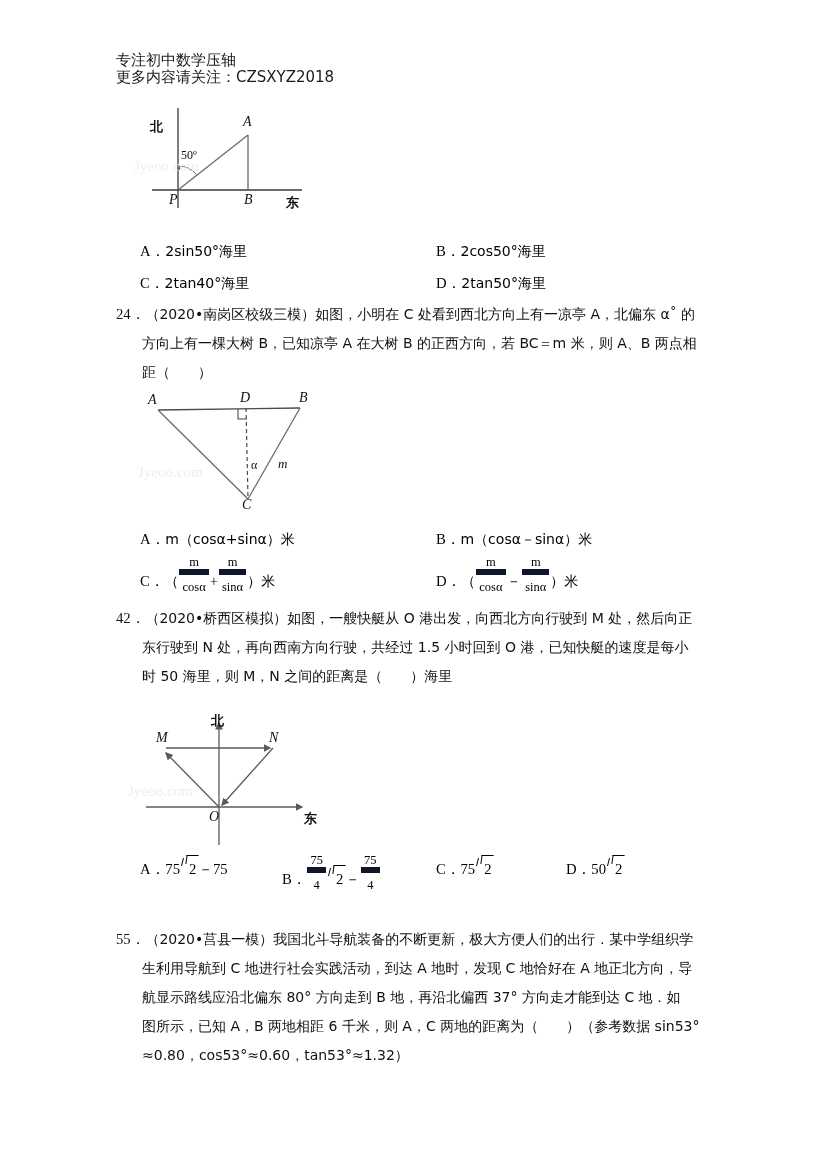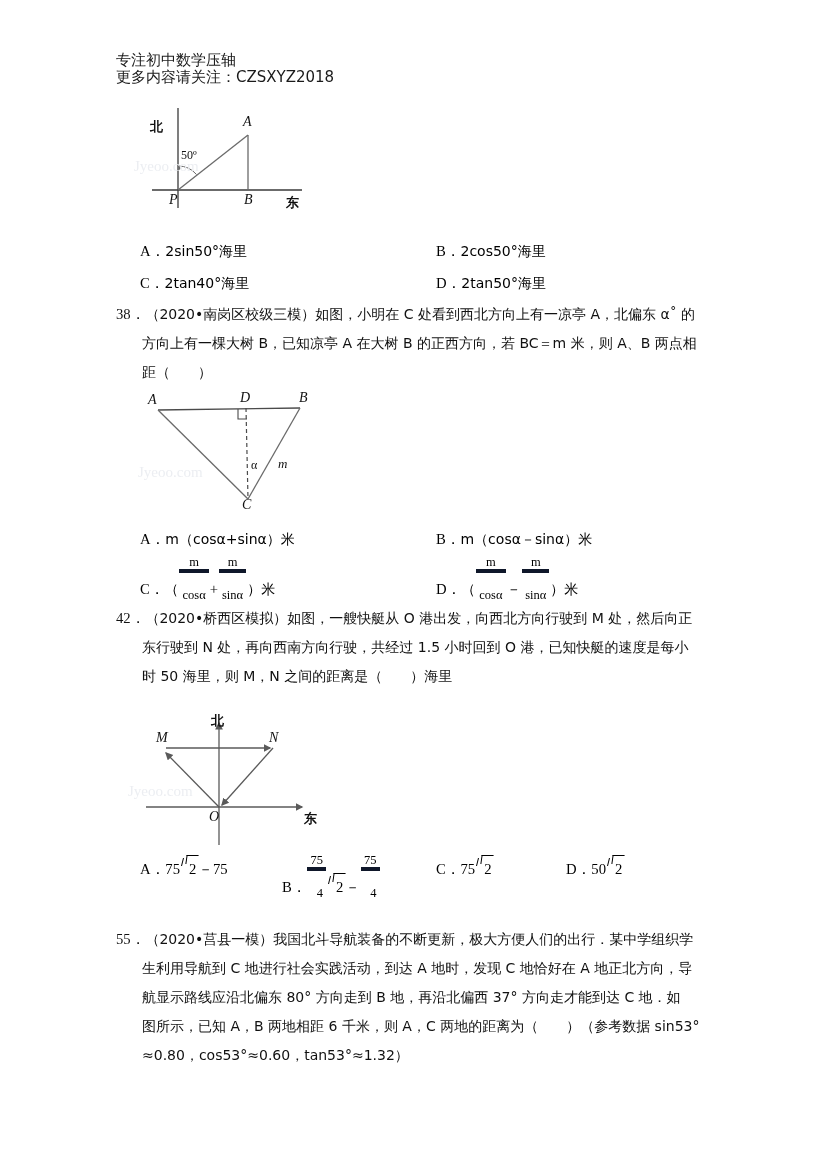--- a/index.html
+++ b/index.html
@@ -63,21 +63,21 @@
   
   .frac {
     display: inline-block;
     vertical-align: -0.45em;
     text-align: center;
     font-size: 12.5px;
     line-height: 1.05;
     margin: 0 1px;
   }
   .frac .num { display: block; padding: 0 3px; }
-  .frac .den { display: block; border-top: 4px solid #0f172a; padding: 16px 3px; text-align: right; }
+  .frac .den { display: block; border-top: 6px solid #0f172a; padding: 6px 3px; }
 
   .sqrt {
     display: inline-block;
     position: relative;
     padding-left: 9px;
     padding-right: 2px;
   }
   .sqrt::before {
     content: "";
     position: absolute;
@@ -178,21 +178,21 @@
     <div class="opt" style="left:24px;">
       <span class="lbl">C．</span><span class="cjk">2tan40°海里</span>
     </div>
     <div class="opt" style="left:320px;">
       <span class="lbl">D．</span><span class="cjk">2tan50°海里</span>
     </div>
   </div>
 
   <div class="qblock" style="top:300px;">
     <div class="qline">
-      <span>38．</span><span class="cjk">（2020•南岗区校级三模）</span><span class="cjk">如图，小明在 C 处看到西北方向上有一凉亭 A，北偏东 α˚ 的</span>
+      <span>24．</span><span class="cjk">（2020•南岗区校级三模）</span><span class="cjk">如图，小明在 C 处看到西北方向上有一凉亭 A，北偏东 α˚ 的</span>
     </div>
     <div class="qline indent cjk">方向上有一棵大树 B，已知凉亭 A 在大树 B 的正西方向，若 BC＝m 米，则 A、B 两点相</div>
     <div class="qline indent cjk">距（　　）</div>
   </div>
 
   <div class="figure" style="left:140px; top:392px; width:185px; height:125px;">
     <svg width="185" height="125" viewBox="0 0 185 125">
 
       <line x1="18" y1="18" x2="160" y2="16" stroke="#4a4a4a" stroke-width="1.3"></line>
 

